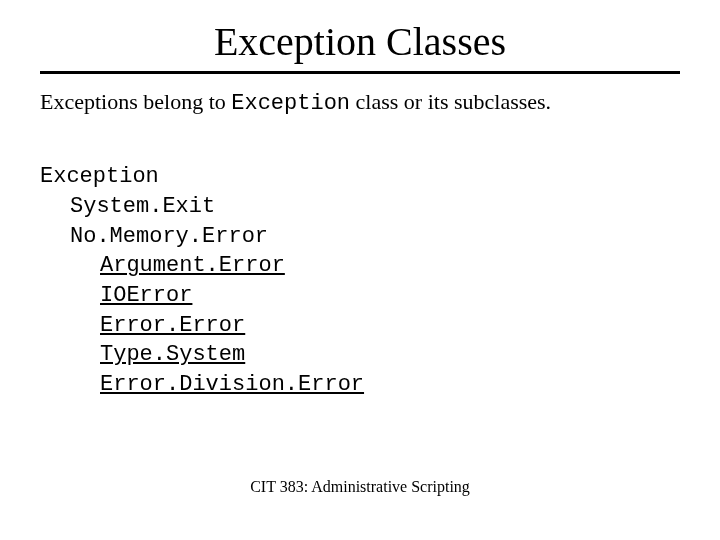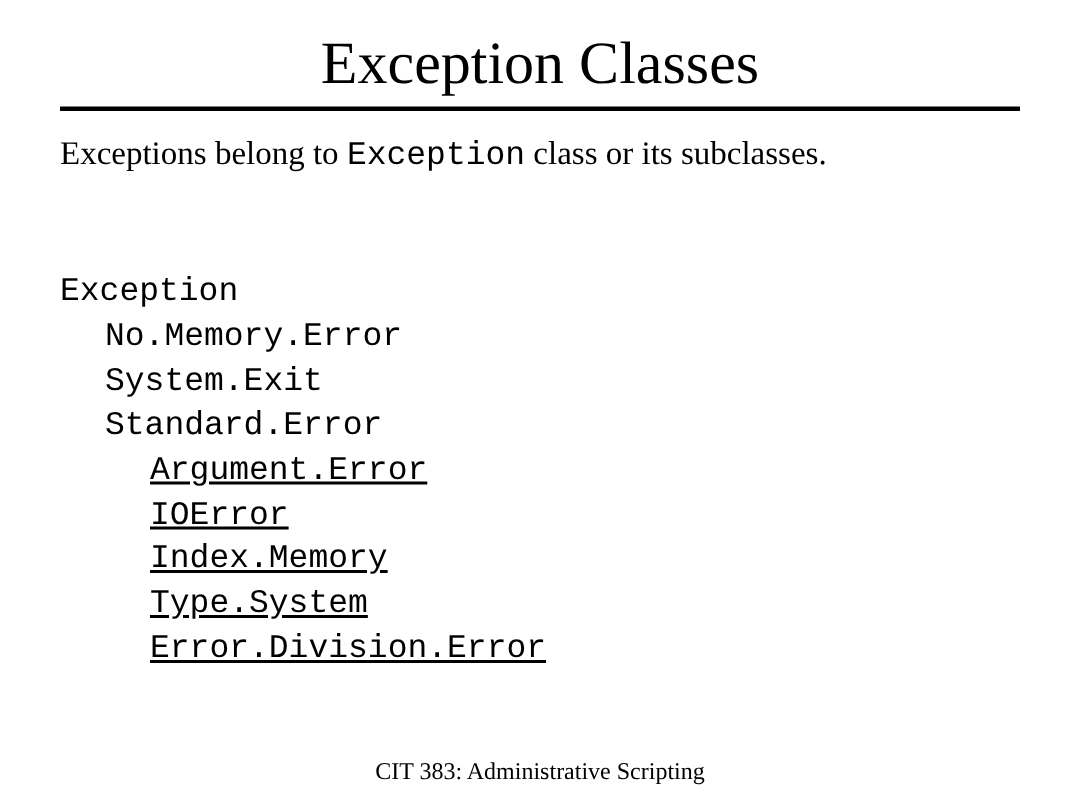--- a/index.html
+++ b/index.html
@@ -26,54 +26,54 @@
     padding-top: 18px;
     padding-bottom: 6px;
   }
   .rule {
     border: none;
     border-top: 3px solid #000;
     margin: 0 40px 14px 40px;
   }
   .intro {
     font-size: 22px;
-    margin: 0 40px 32px 40px;
+    margin: 0 40px 14px 40px;
     line-height: 1.3;
   }
   .mono {
     font-family: "Courier New", Courier, monospace;
   }
   .tree {
     font-family: "Courier New", Courier, monospace;
     font-size: 22px;
     line-height: 1.35;
     margin-left: 40px;
     white-space: pre;
   }
   .indent1 { padding-left: 30px; display:block; }
   .indent2 { padding-left: 60px; display:block;text-decoration:underline; }
   .footer {
     position: absolute;
-    bottom: 16px;
+    bottom: 44px;
     width: 100%;
     text-align: center;
     font-size: 16px;
   }
 </style>
 </head>
 <body>
 
 <div class="slide">
 
   <h1 class="title">Exception Classes</h1>
   <hr class="rule">
 
   <p class="intro">
     <span>Exceptions belong to </span><span class="mono">Exception</span><span> class or its subclasses.</span>
   </p>
 
   <div class="tree">
 <span>Exception</span>
-<span class="indent1">No.Memory.Error</span><span class="indent1">System.Exit</span><span class="indent1">Standard.Error</span><span class="indent2">Argument.Error</span><span class="indent2">IOError</span><span class="indent2">Index.Memory</span><span class="indent2">Type.System</span><span class="indent2">Error.Division.Error</span></div>
+<span class="indent1">System.Exit</span><span class="indent1">No.Memory.Error</span><span class="indent2">Argument.Error</span><span class="indent2">IOError</span><span class="indent2">Error.Error</span><span class="indent2">Type.System</span><span class="indent2">Error.Division.Error</span></div>
 
   <div class="footer">CIT 383: Administrative Scripting</div>
 
 </div>
 
 </body></html>

